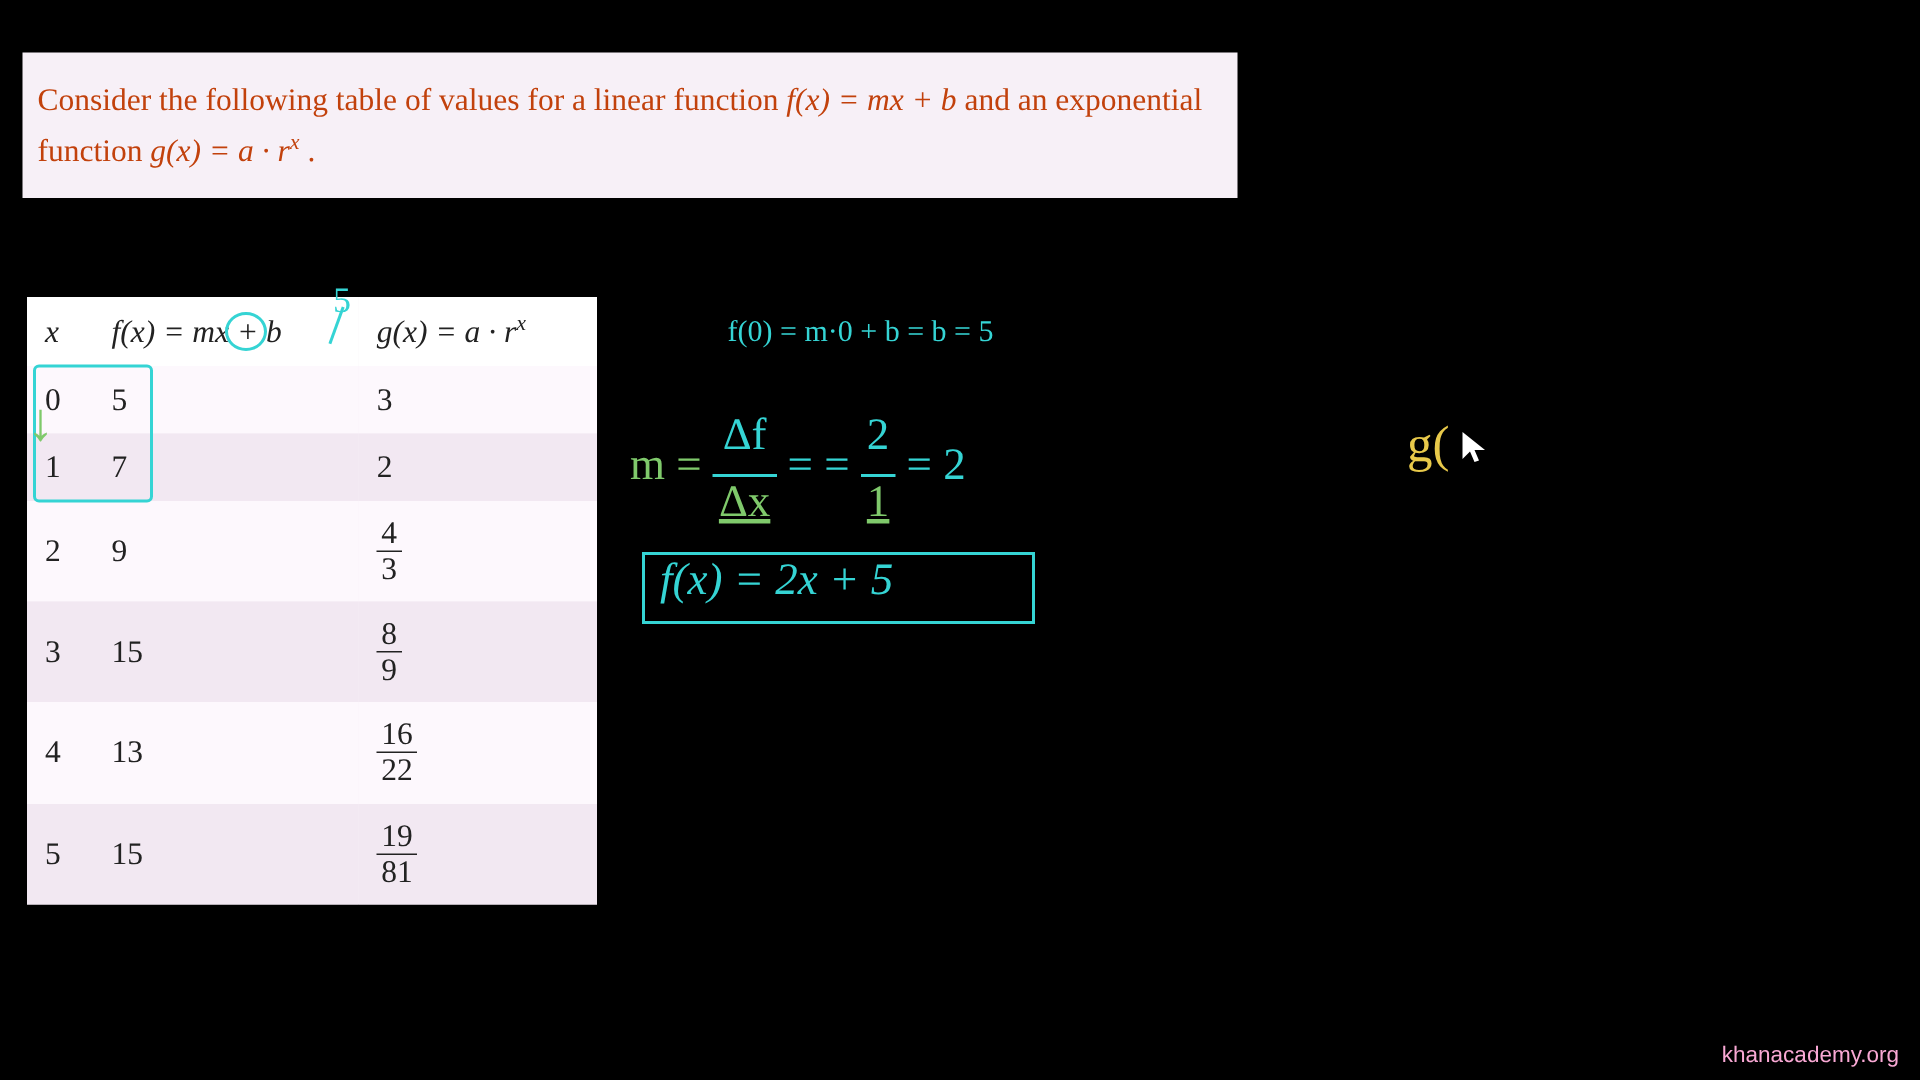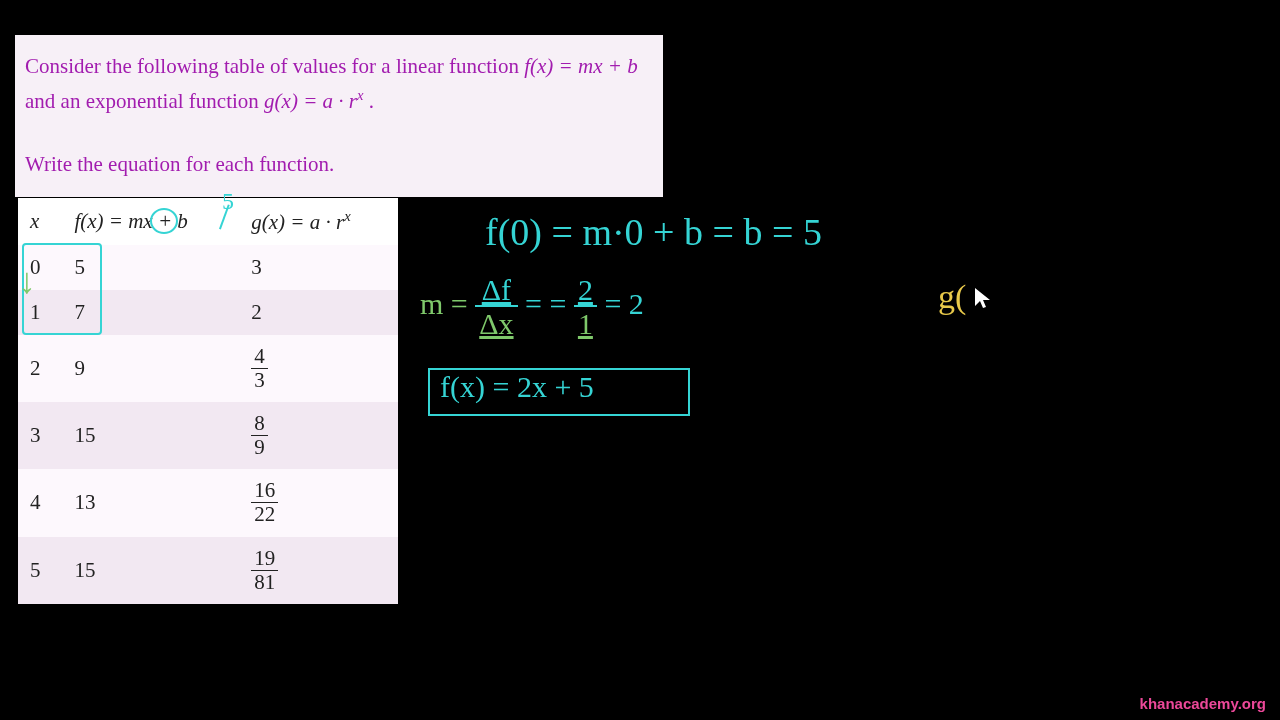--- a/index.html
+++ b/index.html
@@ -8,25 +8,25 @@
     height: 720px;
     background: #000;
     font-family: Georgia, 'Times New Roman', serif;
     position: relative;
     overflow: hidden;
   }
   .problem-box {
     position: absolute;
     left: 15px;
     top: 35px;
-    width: 648px;
+    width: 810px;
     background: #f7f0f7;
     padding: 15px 10px;
     font-size: 21px;
-    color: #a21caf;
+    color: #c2410c;
     line-height: 1.6;
   }
   .problem-box p { margin-bottom: 30px; }
   .problem-box p:last-child { margin-bottom: 0; }
   .math { font-style: italic; font-family: 'Times New Roman', serif; }
   sup { font-size: 0.7em; }
 
   .table-box {
     position: absolute;
     left: 18px;
@@ -102,70 +102,68 @@
   }
   .arrow-down {
     position: absolute;
     left: 18px; top: 260px;
     color: #7fc96b;
     font-size: 36px;
     font-weight: bold;
   }
 
   
-  .work1 { left: 485px; top: 210px; font-size: 38px; }
+  .work1 { left: 485px; top: 210px; font-size: 20px; }
   .work2 { left: 420px; top: 275px; font-size: 30px; }
-  .work3 { left: 440px; top: 370px; font-size: 30px; }
+  .work3 { left: 440px; top: 370px; font-size: 30px; font-style: italic; }
   .work3-box {
     position: absolute;
     left: 428px; top: 368px;
     width: 262px; height: 48px;
     border: 2px solid #35d4d4;
   }
   .gwork { left: 938px; top: 278px; font-size: 34px; }
 
   .hfrac {
     display: inline-block;
     text-align: center;
     vertical-align: middle;
     line-height: 1;
   }
-  .hfrac .hn { display: block; border-bottom: 2px solid currentColor; padding: 0 4px 0; text-decoration: underline; }
+  .hfrac .hn { display: block; border-bottom: 2px solid currentColor; padding: 0 4px 11px; }
   .hfrac .hd { display: block; padding: 2px 4px 0; text-decoration: underline; }
 
   .cursor {
     position: absolute;
     left: 972px; top: 286px;
     color: #fff;
     font-size: 22px;
   }
   .cursor svg { fill: #fff; }
 
   .watermark {
     position: absolute;
     right: 14px;
     bottom: 8px;
-    color: #ec4899;
+    color: #f9a8d4;
     font-family: Arial, sans-serif;
     font-size: 15px;
-    font-weight: bold;
   }
 </style>
 </head>
 <body>
 
 <div class="problem-box">
   <p>
     <span>Consider the following table of values for a linear function </span>
     <span class="math"><span>f(x) = mx + b</span></span>
     <span> and an exponential function </span>
     <span class="math"><span>g(x) = a · r</span><sup>x</sup></span>
     <span> .</span>
   </p>
-  <p>Write the equation for each function.</p>
 </div>
 
 <div class="table-box">
   <table>
     <tbody>
         <tr>
       <th>x</th>
       <th>
         <span>f(x) = </span><span>m</span><span>x + </span><span>b</span>
       </th>

